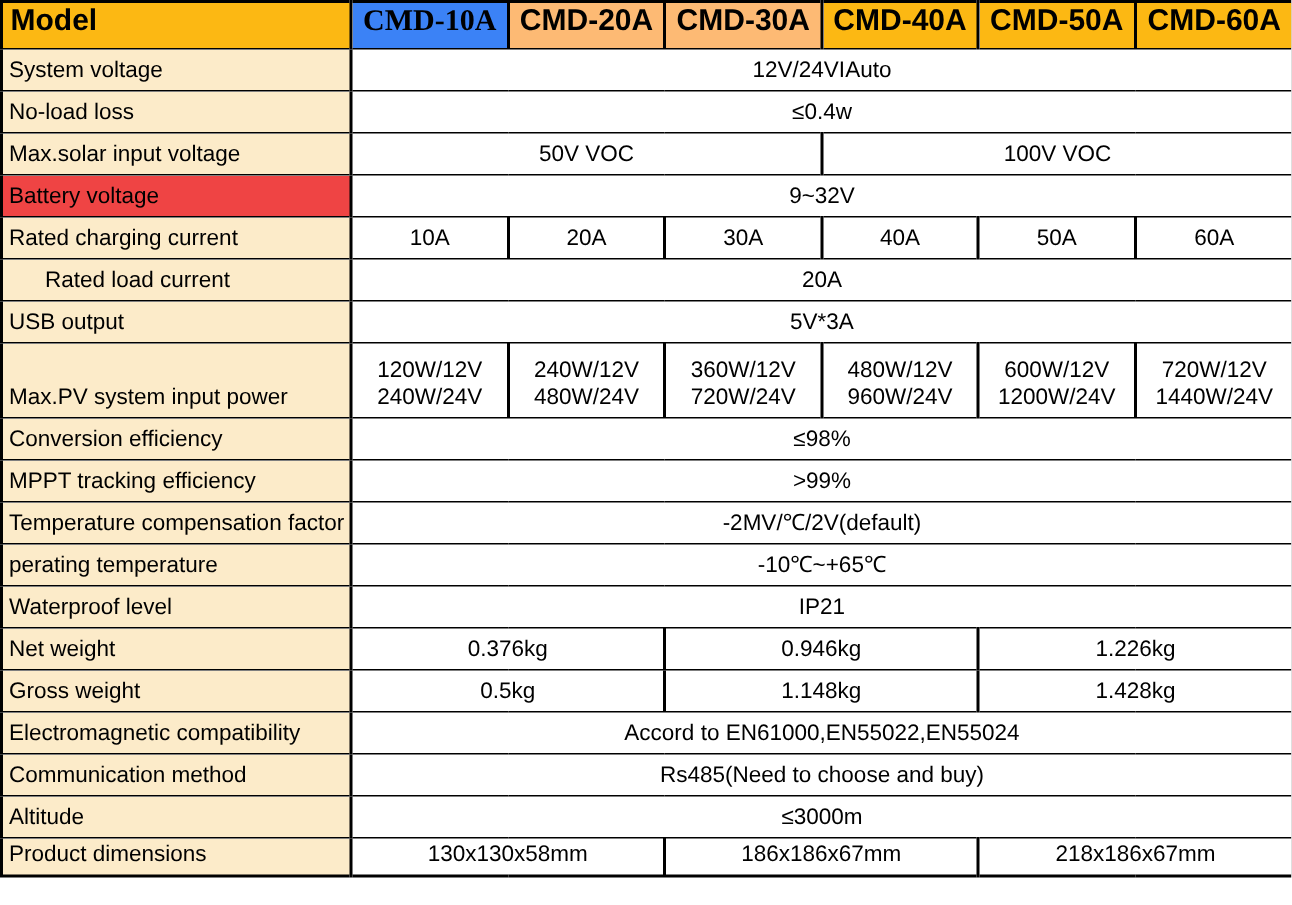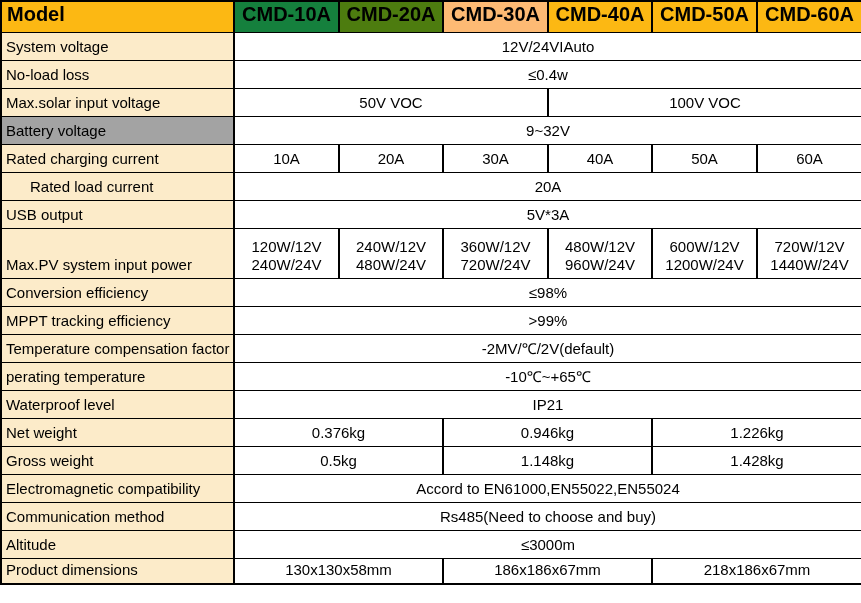--- a/index.html
+++ b/index.html
@@ -63,22 +63,22 @@
         <col style="width: 105px;">
         <col style="width: 104px;">
         <col style="width: 105px;">
         <col style="width: 104px;">
         <col style="width: 105px;">
         <col style="width: 105px;">
       </colgroup>
     <thead>
       <tr style="height: 30px;">
         <th class="model-cell" style="background: rgb(252, 184, 19);">Model</th>
-      <th style="background: #15803d;">CMD-10A</th>
-          <th style="background: #4d7c0f;">CMD-20A</th>
+      <th style="background: #3b82f6; font-family: Liberation Serif, serif;">CMD-10A</th>
+          <th style="background: #fdba74;">CMD-20A</th>
           <th style="background: #fdba74;">CMD-30A</th>
           <th style="background: rgb(252, 184, 19);">CMD-40A</th>
           <th style="background: rgb(252, 184, 19);">CMD-50A</th>
           <th style="background: rgb(252, 184, 19);">CMD-60A</th>
         </tr>
     </thead>
     <tbody>
         <tr style="height: 28px;">
           <td class="label-cell" style="background: rgb(252, 235, 201);">System voltage</td>
           <td class="value-cell" colspan="6">12V/24VIAuto</td>
@@ -86,21 +86,21 @@
         <tr style="height: 28px;">
           <td class="label-cell" style="background: rgb(252, 235, 201);">No-load loss</td>
           <td class="value-cell" colspan="6">≤0.4w</td>
         </tr>
         <tr style="height: 28px; padding-left: 46px;">
           <td class="label-cell" style="background: rgb(252, 235, 201);">Max.solar input voltage</td>
           <td class="value-cell" colspan="3">50V VOC</td>
           <td class="value-cell" colspan="3">100V VOC</td>
         </tr>
         <tr style="height: 28px;">
-          <td class="label-cell" style="background: #a3a3a3;">Battery voltage</td>
+          <td class="label-cell" style="background: #ef4444;">Battery voltage</td>
           <td class="value-cell" colspan="6">9~32V</td>
         </tr>
         <tr style="height: 28px;">
           <td class="label-cell" style="background: rgb(252, 235, 201);">Rated charging current</td>
           <td class="value-cell">10A</td>
           <td class="value-cell">20A</td>
           <td class="value-cell">30A</td>
           <td class="value-cell">40A</td>
           <td class="value-cell">50A</td>
           <td class="value-cell">60A</td>

